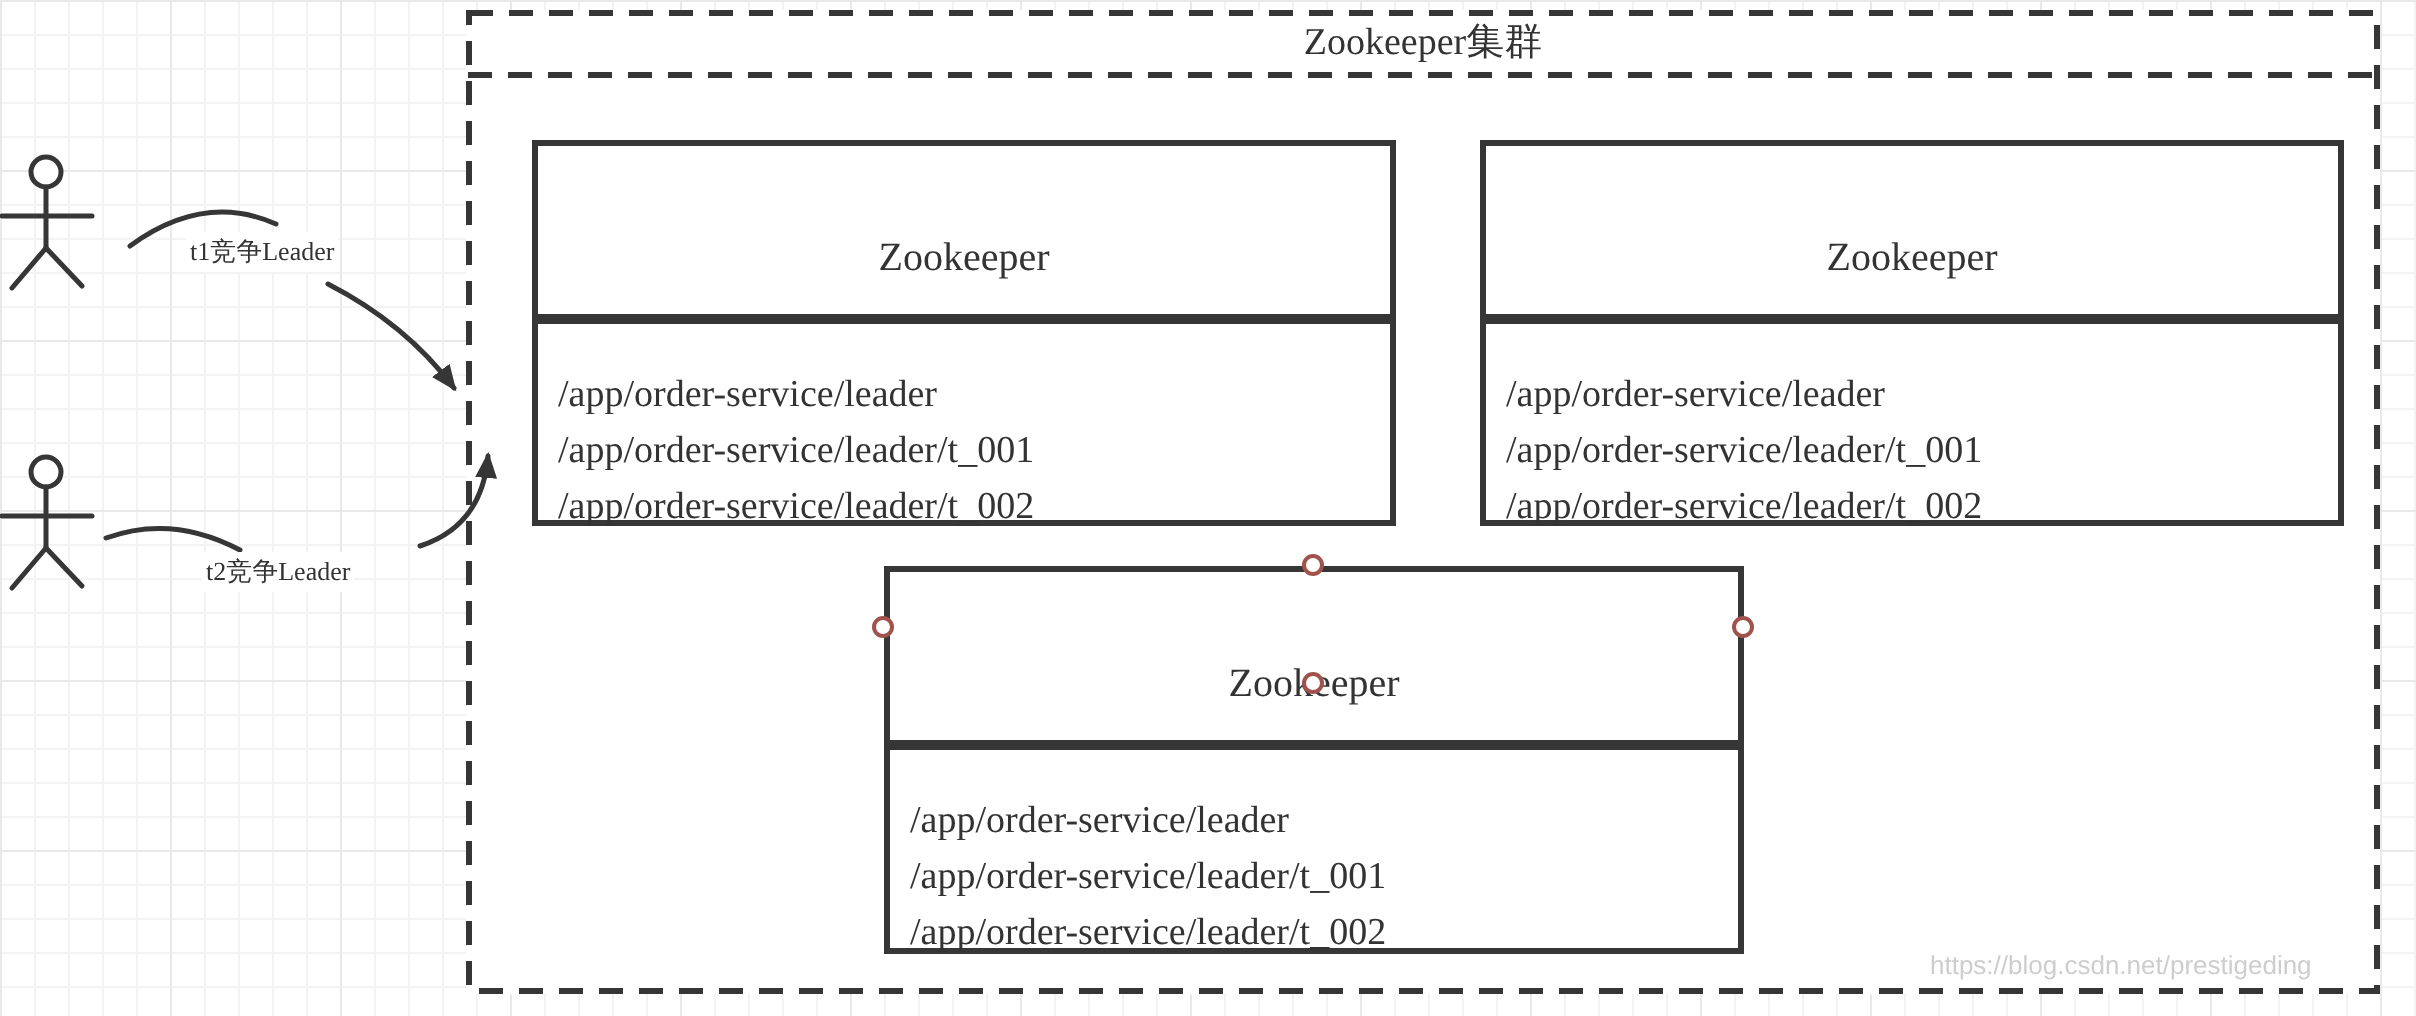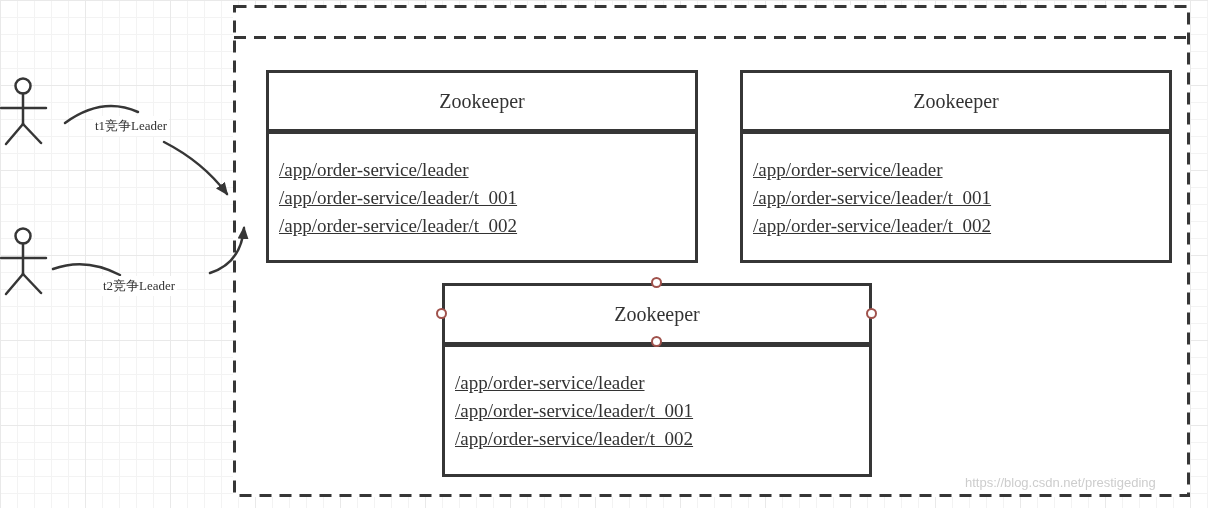--- a/index.html
+++ b/index.html
@@ -34,26 +34,26 @@
     box-sizing:border-box;
   }
   .node-1{left:266px;top:70px;width:432px;height:193px;}
   .node-2{left:740px;top:70px;width:432px;height:193px;}
   .node-3{left:442px;top:283px;width:430px;height:194px;}
   .node-header{
     height:56px;
     border-bottom:5px solid #363636;
     display:flex;align-items:center;justify-content:center;
     font-size:20px;
+    margin-top:28px;
   }
   .node-body{
     padding:22px 8px 0 10px;
     font-size:19px;line-height:28px;
     white-space:nowrap;
-    text-decoration:underline;
   }
   
   .handle{
     width:11px;height:11px;border-radius:50%;
     background:#ffffff;border:2px solid #a0524c;
     box-sizing:border-box;
   }
   .handle-top{left:651px;top:277px;}
   .handle-left{left:436px;top:308px;}
   .handle-right{left:866px;top:308px;}
@@ -139,20 +139,21 @@
       <path d="M65 123 Q102 96 138 112"></path>
       <path d="M164 142 Q203 162 227 194" marker-end="url(#arrowhead)"></path>
     </g>
 
     <g stroke="#363636" stroke-width="2.5" fill="none" stroke-linecap="round">
       <path d="M53 269 Q86 257 120 275"></path>
       <path d="M210 273 Q241 263 244 228" marker-end="url(#arrowhead)"></path>
     </g>
   </svg>
 
+  <div class="abs cluster-title">Zookeeper集群</div>
 
   <div class="abs handle handle-top"></div>
   <div class="abs handle handle-left"></div>
   <div class="abs handle handle-right"></div>
   <div class="abs handle handle-bottom"></div>
 
   <div class="abs actor-label label-t1">t1竞争Leader</div>
   <div class="abs actor-label label-t2">t2竞争Leader</div>
 
   <div class="abs watermark">https://blog.csdn.net/prestigeding</div>

